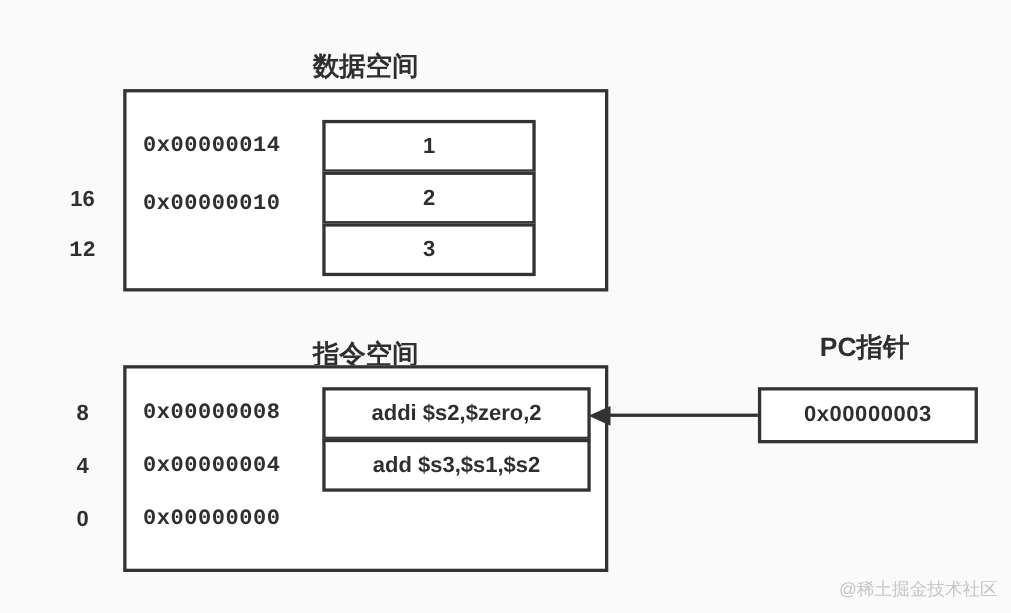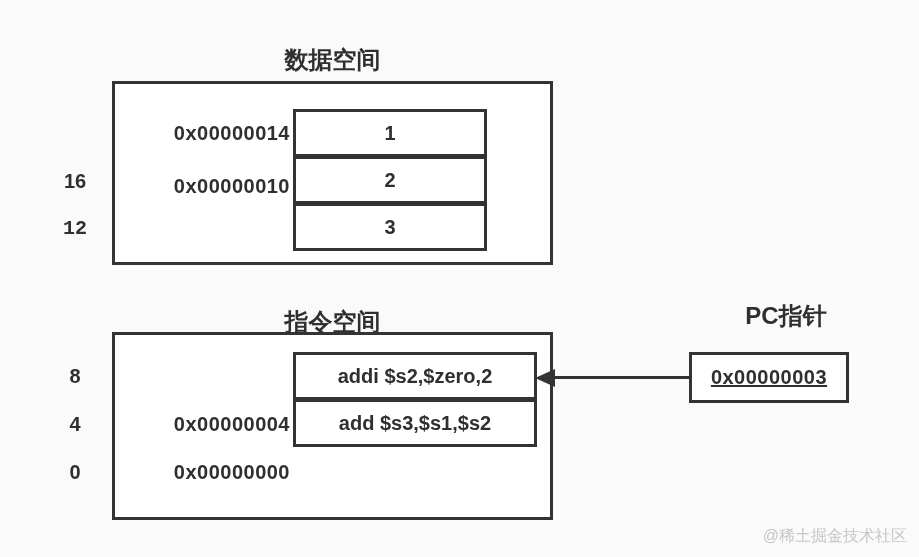--- a/index.html
+++ b/index.html
@@ -32,23 +32,24 @@
     position:absolute;
     width:60px;height:48px;
     line-height:48px;
     text-align:center;
     font-size:20px;
   }
   .addr-label{
     position:absolute;
     left:130px;width:160px;height:48px;
     line-height:48px;
-    text-align:right;
+    text-align:left;
     font-size:20px;
     letter-spacing:0.5px;
+    font-family:Liberation Mono, monospace;
   }
   .inner-table{
     position:absolute;
   }
   .cell{
     box-sizing:border-box;
     border:3px solid #333333;
     background:#ffffff;
     height:48px;
     margin-top:-1px;
@@ -111,30 +112,31 @@
   </div>
 
   <div class="section-title" style="left:112px;top:306px;width:441px;">指令空间</div>
 
   <div class="outer-box" style="left:112px;top:332px;width:441px;height:188px;"></div>
 
   <div class="offset-label" style="left:45px;top:352px;">8</div>
   <div class="offset-label" style="left:45px;top:400px;">4</div>
   <div class="offset-label" style="left:45px;top:448px;">0</div>
 
+  <div class="addr-label" style="top:352px;">0x00000008</div>
   <div class="addr-label" style="top:400px;">0x00000004</div>
   <div class="addr-label" style="top:448px;">0x00000000</div>
 
   <div class="inner-table" style="left:293px;top:352px;width:244px;">
     <div class="cell">addi $s2,$zero,2</div>
     <div class="cell">add $s3,$s1,$s2</div>
   </div>
 
   <div class="section-title" style="left:689px;top:300px;width:194px;">PC指针</div>
 
-  <div class="pc-box" style="left:689px;top:352px;width:160px;height:51px;text-decoration:underline;">0x00000003</div>
+  <div class="pc-box" style="left:689px;top:352px;width:200px;height:51px;">0x00000003</div>
 
   <div class="arrow-line" style="left:552px;top:376px;width:137px;"></div>
   <div class="arrow-head" style="left:535px;top:369px;"></div>
 
   <div class="watermark">@稀土掘金技术社区</div>
 
 </div>
 
 </body></html>

